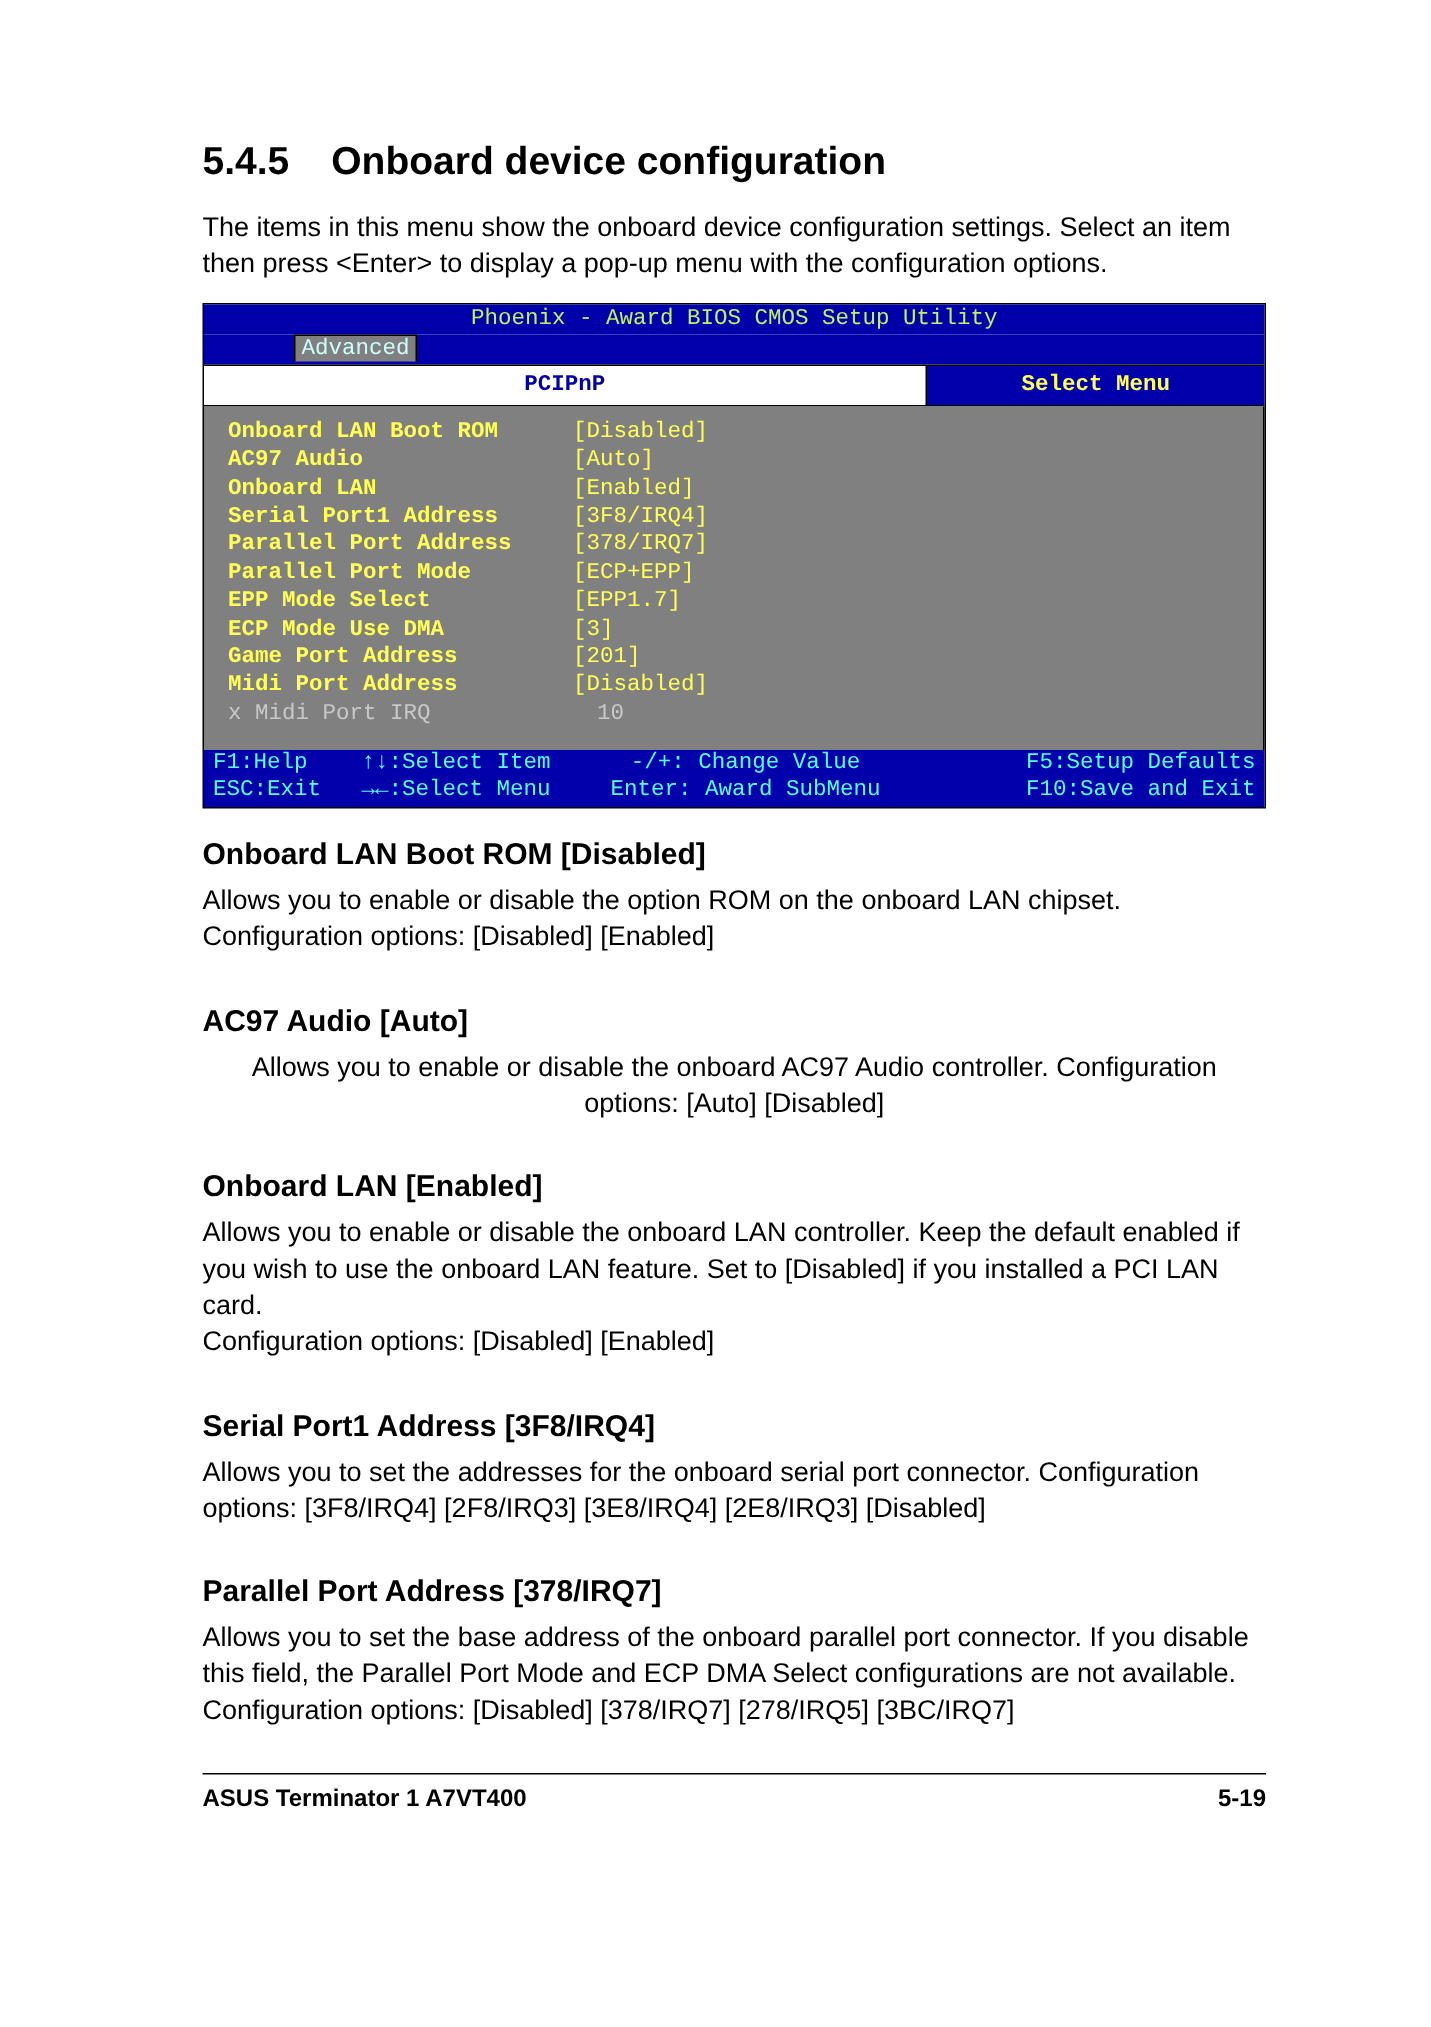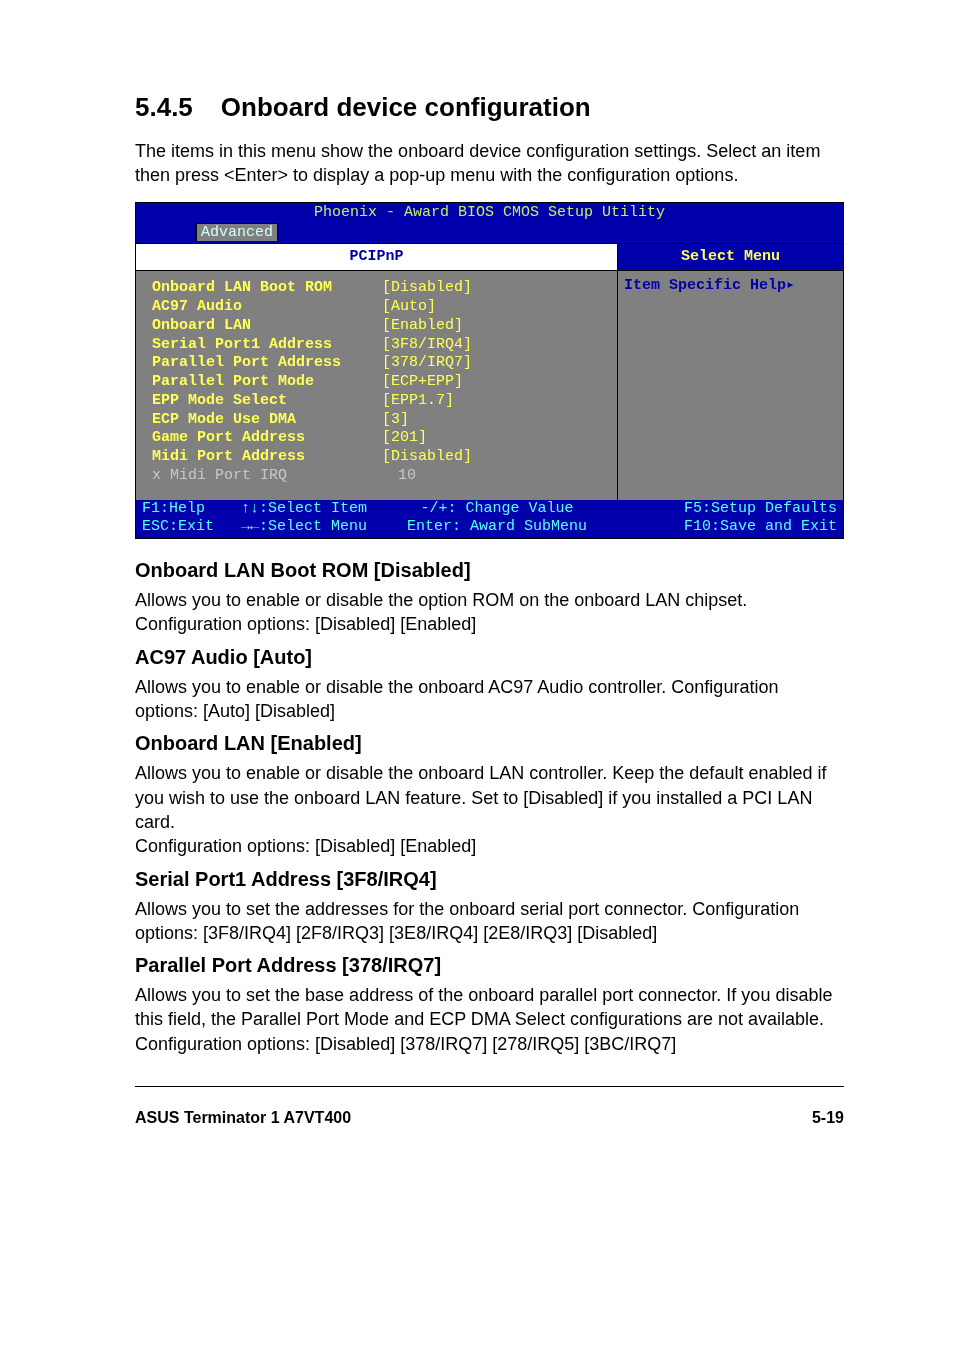--- a/index.html
+++ b/index.html
@@ -93,29 +93,29 @@
     color:#55ffff;
     padding: 0 6px 1px 6px;
     display:flex;
     min-height: 34px;
   }
   .bios-footer .col { white-space: pre; text-align: center; }
   .bios-footer .right { margin-left:auto; color:#55ffff; text-align:left; white-space:pre; }
   .subhead {
     font-weight: bold;
     font-size: 20px;
-    margin-top: 7px;
+    margin-top: 31px;
     margin-bottom: 4px;
   }
   .subhead.first { margin-top: 18px; }
   .bodytext { font-size: 18px; line-height:1.35; }
   .page-footer {
     margin-top: 30px;
     border-top: 1px solid #000;
-    padding-top: 20px;
+    padding-top: 6px;
     display:flex;
     font-size: 16px;
     font-weight: bold;
   }
   .page-footer .right { margin-left:auto; }
   .arrow-right::after { content:"\25B8"; }
 </style>
 </head>
 <body>
 
@@ -174,39 +174,36 @@
         </div>
         <div class="row">
           <span class="lbl">Midi Port Address</span>
           <span class="val">[Disabled]</span>
         </div>
         <div class="row disabled">
           <span class="lbl disabled">x Midi Port IRQ</span>
           <span class="val disabled">10</span>
         </div>
       </div>
-    <div class="bios-help">
-      <span>Item Specific Help</span><span class="arrow-right"></span>
-    </div>
   </div>
   <div class="bios-footer">
     <div class="col">F1:Help    ↑↓:Select Item
 ESC:Exit   →←:Select Menu</div>
     <div class="col" style="margin-left:40px">-/+: Change Value
 Enter: Award SubMenu</div>
     <div class="right">F5:Setup Defaults
 F10:Save and Exit</div>
   </div>
 </div>
 
 <div id="sections">
     <div class="subhead first">Onboard LAN Boot ROM [Disabled]</div>
     <p class="bodytext" style="white-space: pre-line;">Allows you to enable or disable the option ROM on the onboard LAN chipset. Configuration options: [Disabled] [Enabled]</p>
     <div class="subhead">AC97 Audio [Auto]</div>
-    <p class="bodytext" style="white-space: pre-line;">Allows you to enable or disable the onboard AC97 Audio controller. Configuration options: [Auto] [Disabled]</p>
+    <p class="bodytext" style="white-space: pre-line; text-align: center;">Allows you to enable or disable the onboard AC97 Audio controller. Configuration options: [Auto] [Disabled]</p>
     <div class="subhead">Onboard LAN [Enabled]</div>
     <p class="bodytext" style="white-space: pre-line;">Allows you to enable or disable the onboard LAN controller. Keep the default enabled if you wish to use the onboard LAN feature. Set to [Disabled] if you installed a PCI LAN card.
 Configuration options: [Disabled] [Enabled]</p>
     <div class="subhead">Serial Port1 Address [3F8/IRQ4]</div>
     <p class="bodytext" style="white-space: pre-line;">Allows you to set the addresses for the onboard serial port connector. Configuration options: [3F8/IRQ4] [2F8/IRQ3] [3E8/IRQ4] [2E8/IRQ3] [Disabled]</p>
     <div class="subhead">Parallel Port Address [378/IRQ7]</div>
     <p class="bodytext" style="white-space: pre-line;">Allows you to set the base address of the onboard parallel port connector. If you disable this field, the Parallel Port Mode and ECP DMA Select configurations are not available. Configuration options: [Disabled] [378/IRQ7] [278/IRQ5] [3BC/IRQ7]</p>
   </div>
 
 <div class="page-footer">

